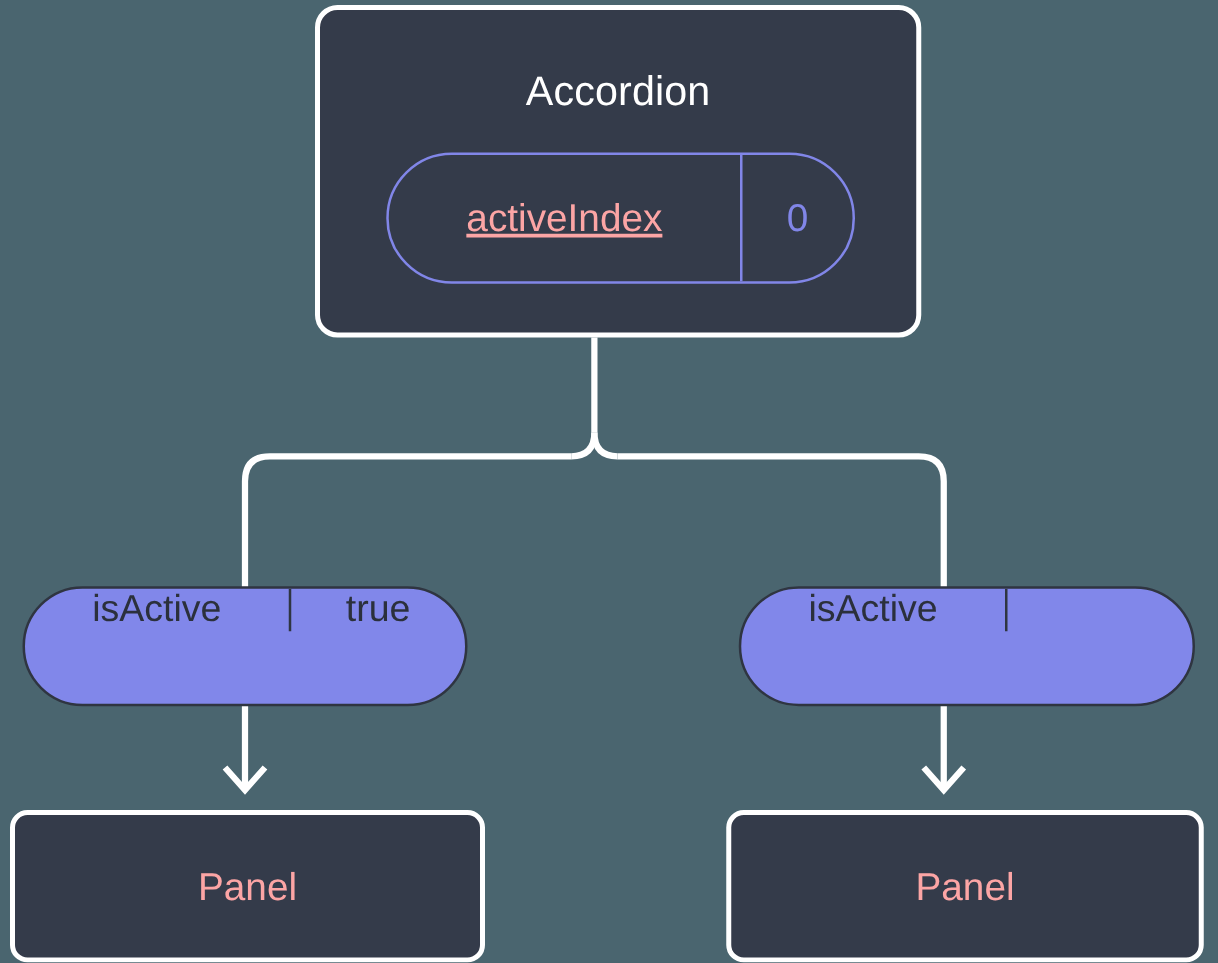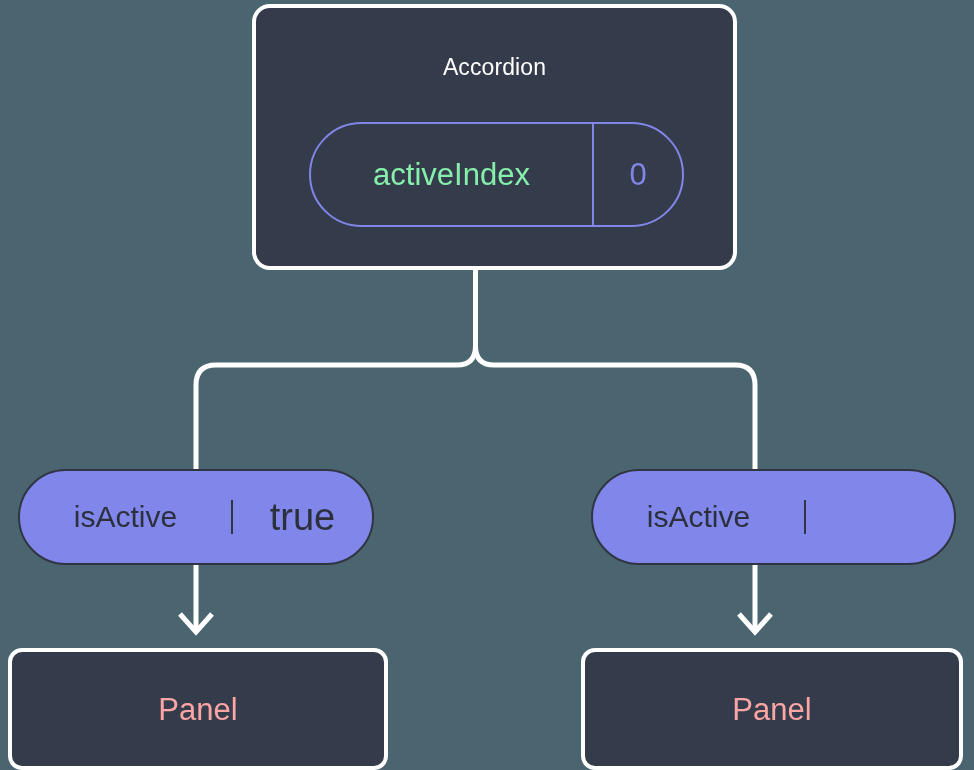--- a/index.html
+++ b/index.html
@@ -43,21 +43,21 @@
     border: 4px solid #ffffff;
     border-radius: 18px;
   }
   .root-title {
     position: absolute;
     left: 0;
     top: 48px;
     width: 100%;
     text-align: center;
     color: #ffffff;
-    font-size: 23px;
+    font-size: 33px;
     font-weight: 500;
     letter-spacing: 0.1px;
     line-height: 1;
   }
 
   
   .state-pill-outline {
     position: absolute;
     left: 53px;
     top: 114px;
@@ -68,43 +68,44 @@
     align-items: stretch;
     border: 2px solid #8186e8;
     border-radius: 53px;
     background: transparent;
   }
   .state-pill-outline .key {
     flex: 0 0 283px;
     display: flex;
     align-items: center;
     justify-content: center;
-    color: #86efac;
+    color: #fca5a5;
     font-size: 31px;
     font-weight: 400;
     border-right: 2px solid #8186e8;
     box-sizing: border-box;
+    text-decoration: underline;
   }
   .state-pill-outline .val {
     flex: 1 1 auto;
     display: flex;
     align-items: center;
     justify-content: center;
     color: #8186e8;
     font-size: 31px;
     font-weight: 400;
   }
 
   
   .prop-pill {
     position: absolute;
     height: 96px;
     box-sizing: border-box;
     display: flex;
-    align-items: center;
+    align-items: flex-start;
     background: #8187ea;
     border: 2px solid #2f3541;
     border-radius: 48px;
     overflow: hidden;
   }
   .prop-pill .key {
     display: flex;
     align-items: center;
     justify-content: center;
     color: #2b303c;
@@ -112,21 +113,21 @@
     font-weight: 400;
     border-right: 2px solid #2f3541;
     box-sizing: border-box;
   }
   .prop-pill .val {
     flex: 1 1 auto;
     display: flex;
     align-items: center;
     justify-content: center;
     color: #2b303c;
-    font-size: 38px;
+    font-size: 30px;
     font-weight: 400;
   }
 
   #pill-left  { left: 18px;  top: 469px; width: 356px; }
   #pill-left  .key { flex: 0 0 213px; }
   #pill-right { left: 591px; top: 469px; width: 365px; }
   #pill-right .key { flex: 0 0 213px; }
 
   
   .leaf-node {

